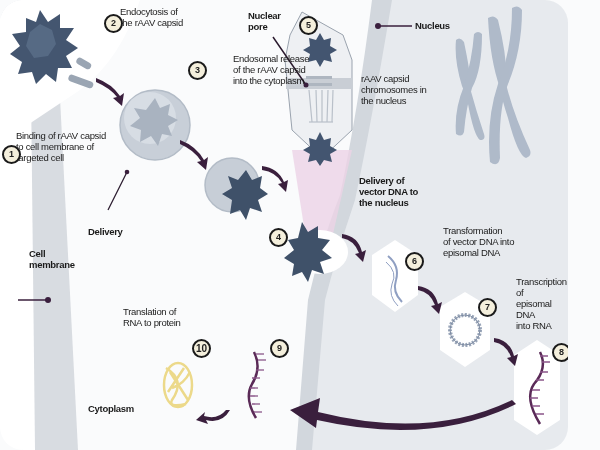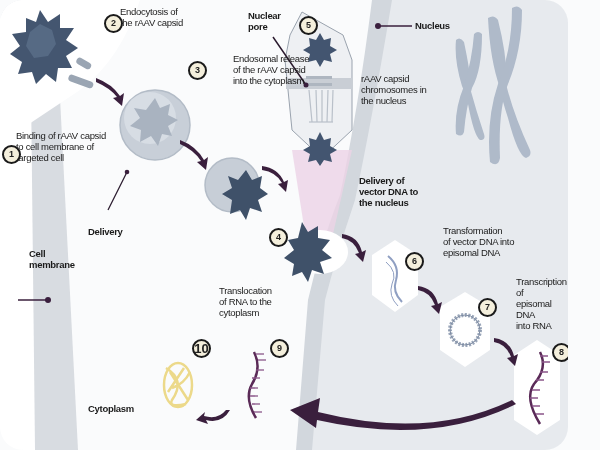--- a/index.html
+++ b/index.html
@@ -2,21 +2,21 @@
 <html><head>
 <meta charset="utf-8">
 <style>
   html,body{margin:0;padding:0;}
   body{width:600px;height:450px;overflow:hidden;background:#fafbfc;font-family:"Liberation Sans",sans-serif;}
   #stage{position:relative;width:568px;height:450px;overflow:hidden;border-radius:23px;}
   svg.bg{position:absolute;left:0;top:0;}
   .lbl{position:absolute;font-size:9.5px;line-height:11px;color:#1b1b1b;letter-spacing:-0.3px;white-space:pre-line;}
   .lbl.b{font-weight:bold;}
   .badge{position:absolute;width:15px;height:15px;border-radius:50%;border:2px solid #1a1a1a;background:#f4efdc;font-size:9px;font-weight:bold;line-height:15px;text-align:center;color:#222;box-sizing:content-box;}
-  .badge.sm{font-size:13px;}
+  .badge.sm{font-size:10px;}
 </style>
 </head>
 <body>
 
 <div id="stage">
 
   <svg class="bg" width="600" height="450" viewBox="0 0 600 450">
 
     <path d="M380 0 L600 0 L600 450 L300 450 L315 300 Q330 240 345 200 Q362 120 380 0 Z" fill="#e7eaee"></path>
 
@@ -148,23 +148,22 @@
 vector DNA to
 the nucleus</div>
   <div class="lbl" style="left:443px;top:225px;">Transformation
 of vector DNA into
 episomal DNA</div>
   <div class="lbl" style="left:516px;top:276px;">Transcription of
 episomal DNA
 into RNA</div>
   <div class="lbl b" style="left:5px;top:248px;margin-left:24px;">Cell
 membrane</div>
-  <div class="lbl" style="left:219px;top:285px;">Translocation
-of RNA to the
-cytoplasm</div>
+  <div class="lbl" style="left:123px;top:306px;">Translation of
+RNA to protein</div>
   <div class="lbl b" style="left:88px;top:403px;">Cytoplasm</div>
 
   <div class="badge" style="left:2px;top:145px;">1</div>
   <div class="badge" style="left:104px;top:14px;">2</div>
   <div class="badge" style="left:188px;top:61px;">3</div>
   <div class="badge" style="left:269px;top:228px;">4</div>
   <div class="badge" style="left:299px;top:16px;">5</div>
   <div class="badge" style="left:405px;top:252px;">6</div>
   <div class="badge" style="left:478px;top:298px;">7</div>
   <div class="badge" style="left:552px;top:343px;">8</div>

